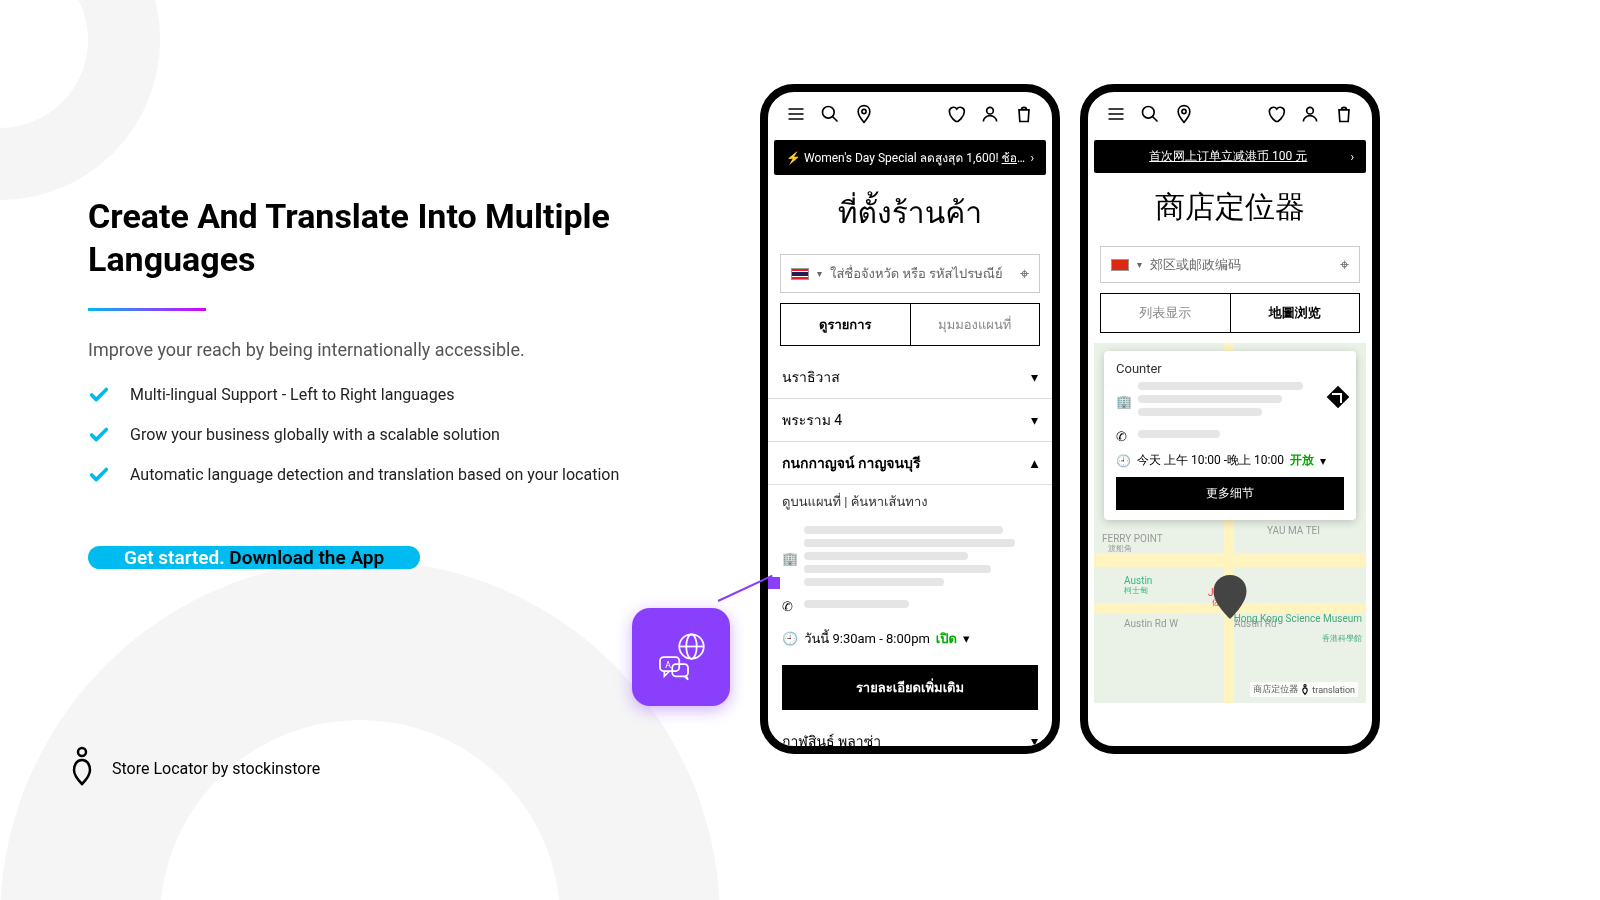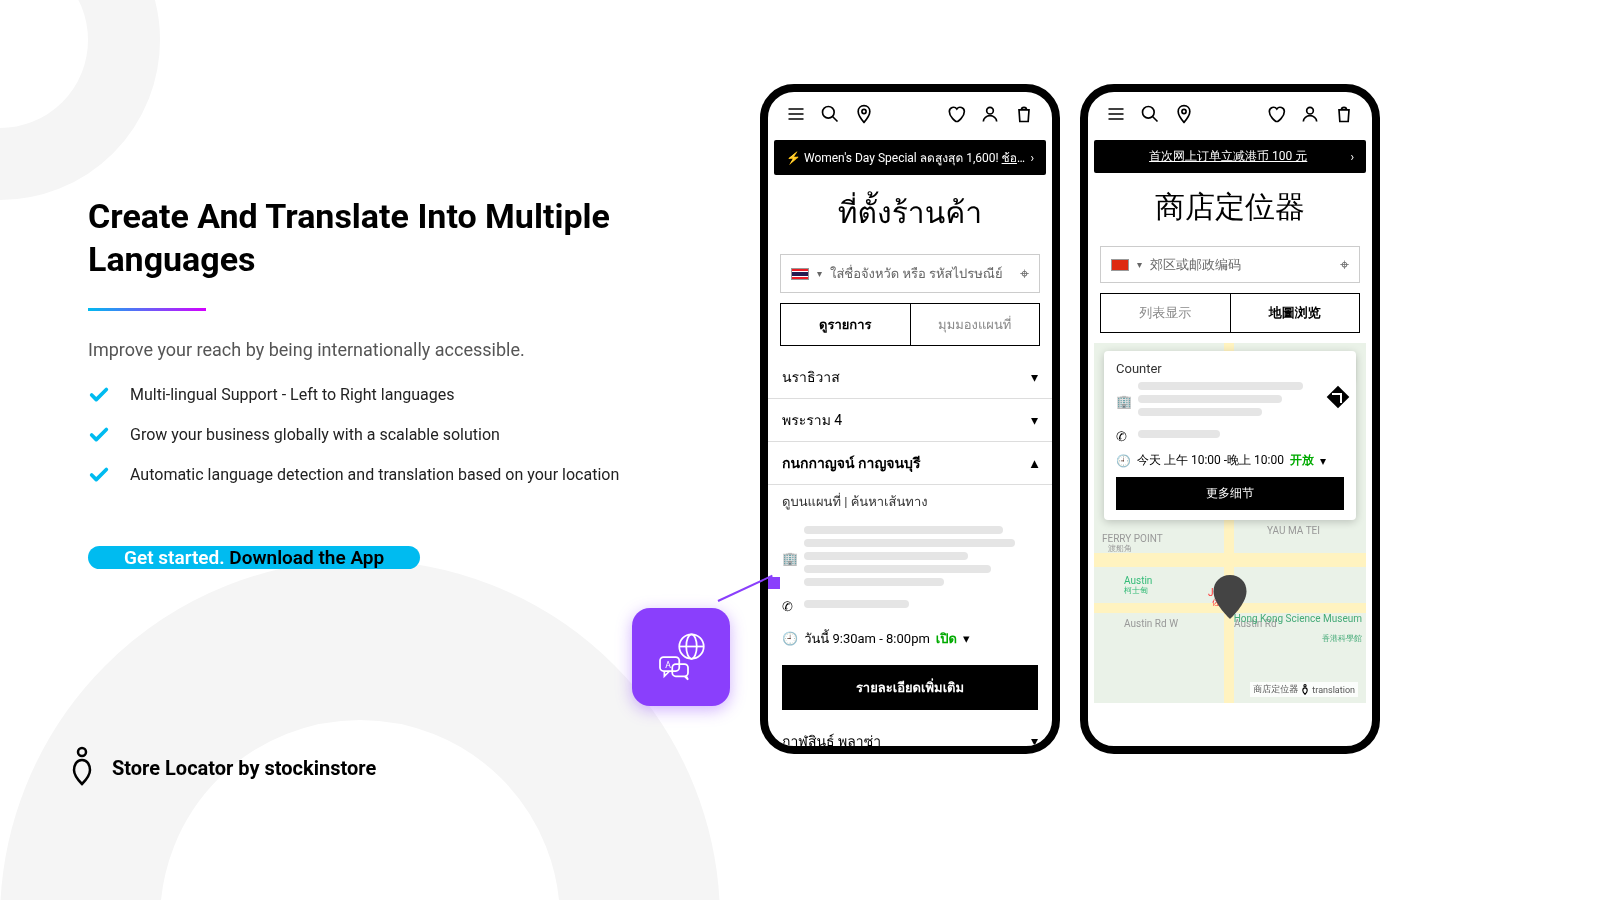--- a/index.html
+++ b/index.html
@@ -12,21 +12,21 @@
   .rule { width: 118px; height: 3px; background: linear-gradient(90deg, #00bbf0 0%, #d400ff 100%); margin-bottom: 28px; }
   .desc { color: #555; font-size: 18px; margin-bottom: 24px; }
   .bullet { display: flex; gap: 18px; margin-bottom: 14px; }
   .check { flex: 0 0 24px; }
   .check svg { width: 22px; height: 22px; }
   .btext { color: #222; font-size: 16px; line-height: 1.4; }
   .cta { display: inline-block; margin-top: 42px; background: #00bbf0; color: #fff; padding: 0 36px; border-radius: 40px; font-weight: 600; font-size: 19px; }
   .cta span.dark { color: #000; }
   .footer { position: absolute; left: 70px; bottom: 110px; display: flex; align-items: center; gap: 18px; }
   .footer-logo svg { width: 24px; height: 40px; }
-  .footer-text { font-weight: 700; font-size: 20px; color: #000; }
+  .footer-text { font-weight: 400; font-size: 16px; color: #000; }
   .phones { position: absolute; right: 220px; top: 84px; display: flex; gap: 20px; }
   .phone { width: 300px; height: 670px; border: 8px solid #000; border-radius: 34px; background: #fff; overflow: hidden; position: relative; }
   .ph-top { display: flex; justify-content: space-between; align-items: center; padding: 12px 18px; }
   .ph-icons-l, .ph-icons-r { display: flex; gap: 14px; align-items: center; }
   .ph-icons-l svg, .ph-icons-r svg { width: 20px; height: 20px; }
   .banner { background: #000; color: #fff; display: flex; align-items: center; justify-content: space-between; padding: 8px 12px; font-size: 12px; margin: 0 6px; border-radius: 2px; }
   .banner-text { flex: 1; text-align: center; overflow: hidden; text-overflow: ellipsis; white-space: nowrap; }
   .banner-u { text-decoration: underline; }
   .heading-th { text-align: center; font-size: 30px; font-family: serif; margin: 14px 0 18px; }
   .heading-cn { text-align: center; font-size: 30px; font-weight: 400; margin: 14px 0 18px; }

